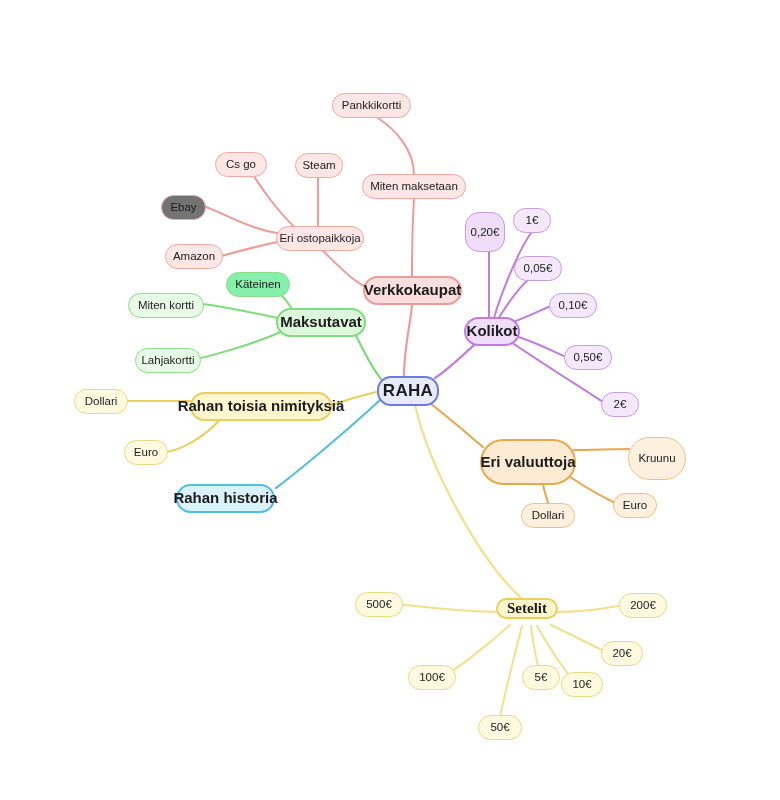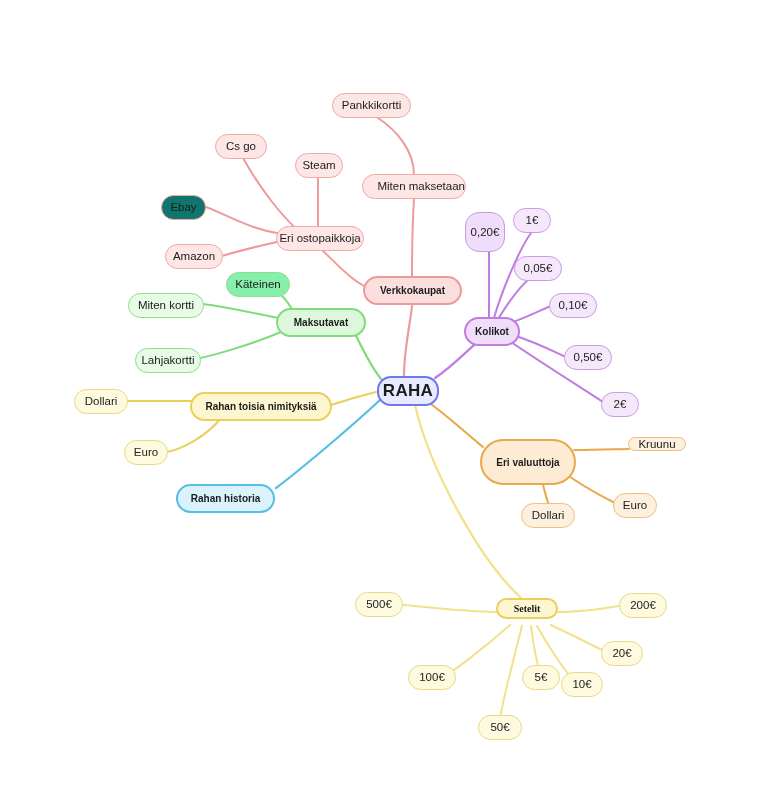--- a/index.html
+++ b/index.html
@@ -43,21 +43,21 @@
   }
   .node.pill { border-radius: 999px; }
   .node.rrect { border-radius: 14px; }
   .node.root {
     font-weight: bold;
     font-size: 17px;
     letter-spacing: 0.3px;
   }
   .node.branch {
     font-weight: bold;
-    font-size: 10px;
+    font-size: 15px;
   }
   .node.leaf {
     font-weight: normal;
     font-size: 11.5px;
   }
 </style>
 </head>
 <body>
 
 <div id="mindmap-canvas">
@@ -138,41 +138,41 @@
   </svg>
 
   <div class="node root rrect" style="left:377px; top:376px; width:62px; height:30px; background:#e8eaff; border:2.5px solid #6f78e8;">
     <span>RAHA</span>
   </div>
 
   <div class="node branch pill" style="left:363px; top:276px; width:99px; height:29px; background:#fbdede; border:2px solid #ef9a9a;">
     <span>Verkkokaupat</span>
   </div>
 
-  <div class="node leaf pill" style="left:362px; top:174px; width:104px; height:25px; background:#fce7e6; border:1.6px solid #f1a9a6;justify-content:flex-end;">
+  <div class="node leaf pill" style="left:362px; top:174px; width:104px; height:25px; background:#fce7e6; border:1.6px solid #f1a9a6;">
     <span>Miten maksetaan</span>
   </div>
 
   <div class="node leaf pill" style="left:332px; top:93px; width:79px; height:25px; background:#fce7e6; border:1.6px solid #f1a9a6;">
     <span>Pankkikortti</span>
   </div>
 
   <div class="node leaf pill" style="left:276px; top:226px; width:88px; height:25px; background:#fce7e6; border:1.6px solid #f1a9a6;">
     <span>Eri ostopaikkoja</span>
   </div>
 
-  <div class="node leaf pill" style="left:215px; top:134px; width:52px; height:25px; background:#fce7e6; border:1.6px solid #f1a9a6;">
+  <div class="node leaf pill" style="left:215px; top:152px; width:52px; height:25px; background:#fce7e6; border:1.6px solid #f1a9a6;">
     <span>Cs go</span>
   </div>
 
   <div class="node leaf pill" style="left:295px; top:153px; width:48px; height:25px; background:#fce7e6; border:1.6px solid #f1a9a6;">
     <span>Steam</span>
   </div>
 
-  <div class="node leaf pill" style="left:161px; top:195px; width:45px; height:25px; background:#0f766e; border:1.6px solid #f1a9a6;">
+  <div class="node leaf pill" style="left:161px; top:195px; width:45px; height:25px; background:#737373; border:1.6px solid #f1a9a6;">
     <span>Ebay</span>
   </div>
 
   <div class="node leaf pill" style="left:165px; top:244px; width:58px; height:25px; background:#fce7e6; border:1.6px solid #f1a9a6;">
     <span>Amazon</span>
   </div>
 
   <div class="node branch pill" style="left:276px; top:308px; width:90px; height:29px; background:#ddf7dc; border:2px solid #7fdc7b;">
     <span>Maksutavat</span>
   </div>
@@ -230,21 +230,21 @@
   </div>
 
   <div class="node branch pill" style="left:176px; top:484px; width:99px; height:29px; background:#d9f2fc; border:2px solid #56bde5;">
     <span>Rahan historia</span>
   </div>
 
   <div class="node branch pill" style="left:480px; top:439px; width:96px; height:46px; background:#fdebd3; border:2px solid #e8a84c;">
     <span>Eri valuuttoja</span>
   </div>
 
-  <div class="node leaf pill" style="left:628px; top:437px; width:58px; height:14px; background:#fdf0de; border:1.6px solid #edc183;">
+  <div class="node leaf pill" style="left:628px; top:437px; width:58px; height:43px; background:#fdf0de; border:1.6px solid #edc183;">
     <span>Kruunu</span>
   </div>
 
   <div class="node leaf pill" style="left:521px; top:503px; width:54px; height:25px; background:#fdf0de; border:1.6px solid #edc183;">
     <span>Dollari</span>
   </div>
 
   <div class="node leaf pill" style="left:613px; top:493px; width:44px; height:25px; background:#fdf0de; border:1.6px solid #edc183;">
     <span>Euro</span>
   </div>

